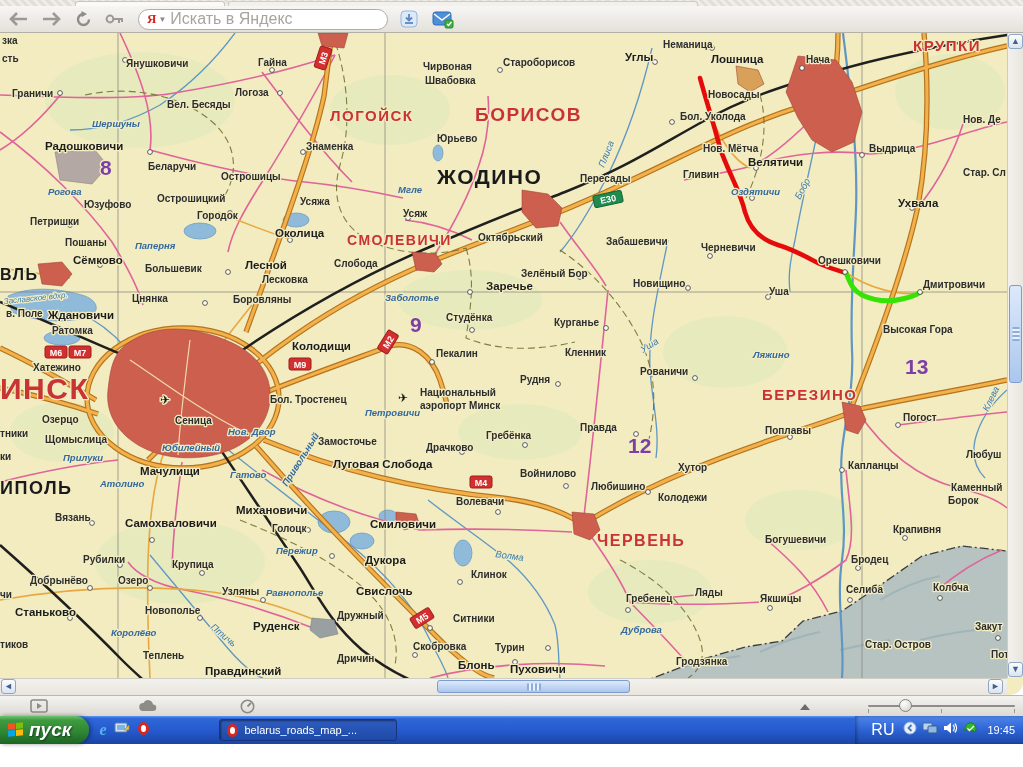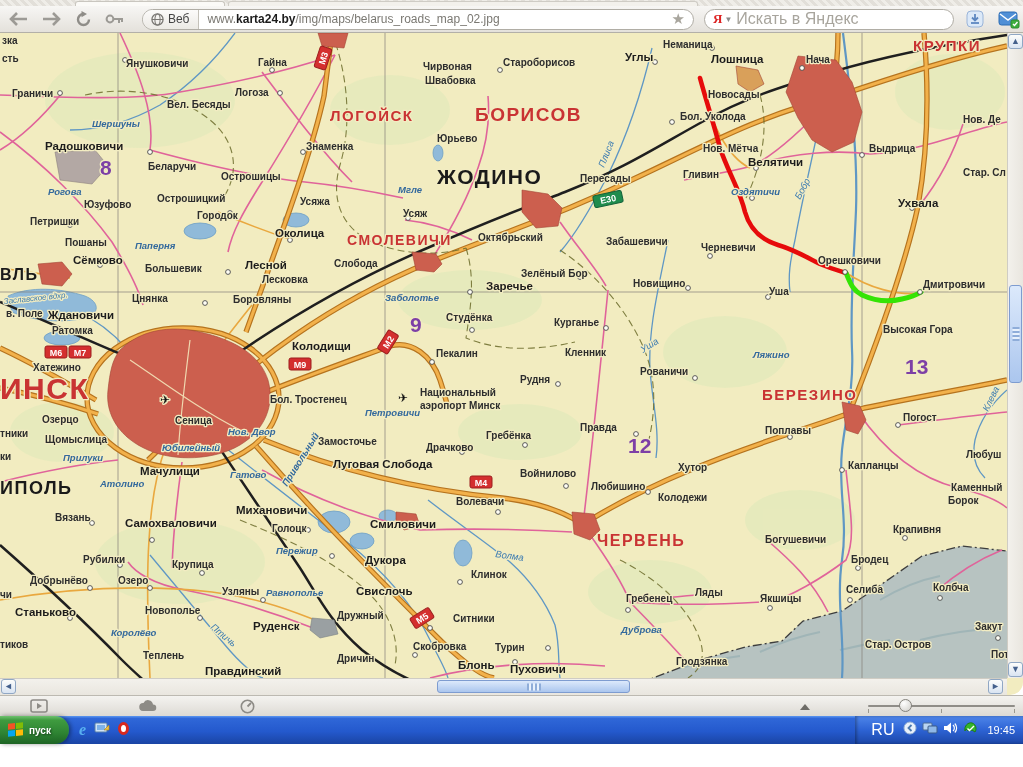--- a/index.html
+++ b/index.html
@@ -44,21 +44,21 @@
   .statusbar { position:relative; height:21px; background:linear-gradient(#f4f3f0,#ddDAd4); border-top:1px solid #bcb9b1; }
   .sic { position:absolute; top:3px; }
   .zoom-tri { position:absolute; left:800px; top:8px; width:0; height:0; border-left:5px solid transparent; border-right:5px solid transparent; border-bottom:6px solid #6e6c67; cursor:pointer; }
   .ztrack { position:absolute; left:868px; top:9px; width:147px; height:2px; background:#8f8d88; border-radius:1px; cursor:pointer; }
   .ztick { position:absolute; top:13px; width:1px; height:4px; background:#9a988f; }
   .zhandle { position:absolute; left:899px; top:3px; width:13px; height:13px; border-radius:50%; background:radial-gradient(circle at 35% 30%,#ffffff,#cfcdc8); border:1px solid #84827c; cursor:pointer; }
 
   
   .taskbar { position:relative; height:28px; background:linear-gradient(#5c97f0 0%,#2f67d8 9%,#2459cd 55%,#1a44a4 100%); display:flex; align-items:center; }
   .startbtn { display:flex; align-items:center; gap:5px; height:28px; padding:0 18px 0 8px; background:linear-gradient(#6fc26f 0%,#3f9b3f 15%,#2e8433 60%,#1d6424 100%); border-radius:0 14px 14px 0; box-shadow:2px 0 4px rgba(0,0,0,.4); cursor:pointer; }
-  .startbtn span.lbl { color:#fff; font-weight:700; font-size:10px; text-shadow:1px 1px 2px rgba(0,0,0,.5); }
+  .startbtn span.lbl { color:#fff; font-weight:700; font-style:italic; font-size:19px; text-shadow:1px 1px 2px rgba(0,0,0,.5); }
   .winflag { display:inline-block; width:16px; height:14px; position:relative; transform:skewY(-6deg); }
   .winflag i { position:absolute; width:7px; height:6px; }
   .quick { display:flex; align-items:center; gap:8px; padding:0 10px; }
   .taskbtn { display:flex; align-items:center; gap:6px; width:178px; height:22px; margin-left:60px; padding:0 7px; background:linear-gradient(#2e5dc0,#1e4aa8); border:1px solid #16357e; border-radius:3px; box-shadow:inset 1px 1px 2px rgba(0,0,0,.45); cursor:pointer; }
   .taskbtn .ttl { color:#fff; font-size:11px; white-space:nowrap; overflow:hidden; }
   .o-ic { display:inline-block; width:11px; height:13px; border:3px solid #d8281e; border-radius:50%; background:#fff; }
   .tray { position:absolute; right:0; top:0; height:28px; display:flex; align-items:center; gap:5px; padding:0 8px 0 12px; background:linear-gradient(#4e86ea 0%,#2d63d4 50%,#1c47a8 100%); box-shadow:inset 2px 0 3px rgba(0,0,0,.3); }
   .lang { color:#fff; font-size:16px; padding:1px 4px; }
   .clock { color:#fff; font-size:11px; margin-left:4px; }
   .ie-e { font-family:"Liberation Serif",serif; font-style:italic; font-weight:700; color:#58b0f0; font-size:16px; line-height:14px; cursor:pointer; }
@@ -91,32 +91,20 @@
           <polygon points="6.5,0 12,3 6.5,6.2" fill="#8f8d88"></polygon>
         </svg>
     </span>
     <span class="navbtn">
       <svg width="20" height="12" viewBox="0 0 20 12">
           <circle cx="5" cy="6" r="3.4" stroke="#9c9a95" stroke-width="2" fill="none"></circle>
           <path d="M8.5 6 H18 M14 6 V10 M17 6 V9" stroke="#9c9a95" stroke-width="2" fill="none"></path>
         </svg>
     </span>
 
-    <div class="addressbar">
-      <span class="web-btn">
-        <svg width="13" height="13" viewBox="0 0 14 14">
-            <circle cx="7" cy="7" r="6" stroke="#7a7874" stroke-width="1.4" fill="none"></circle>
-            <ellipse cx="7" cy="7" rx="2.8" ry="6" stroke="#7a7874" stroke-width="1.1" fill="none"></ellipse>
-            <path d="M1 7 H13" stroke="#7a7874" stroke-width="1.1"></path>
-          </svg>
-        <span>Веб</span>
-      </span>
-      <span class="url"><span>www.</span><b>karta24.by</b><span>/img/maps/belarus_roads_map_02.jpg</span></span>
-      <span class="star">★</span>
-    </div>
 
     <div class="searchbar">
       <span class="ya">Я</span>
       <span class="caret">▼</span>
       <input type="text" placeholder="Искать в Яндекс" style="">
     </div>
 
     <span class="tool-ic">
       <svg width="20" height="20" viewBox="0 0 20 20">
           <rect x="2" y="2" width="16" height="16" rx="4" fill="#dce9f8" stroke="#9ab4d8"></rect>
@@ -633,20 +621,24 @@
       <span class="ie-e">e</span>
       <span>
         <svg width="16" height="14" viewBox="0 0 16 14">
             <rect x="1" y="2" width="12" height="9" rx="1" fill="#cfe3f7" stroke="#5a80a8"></rect>
             <rect x="3" y="4" width="8" height="5" fill="#7fb2e8"></rect>
             <path d="M10 9 L15 4 L15 9 Z" fill="#f0c040" stroke="#a88420" stroke-width="0.6"></path>
           </svg>
       </span>
       <span><span class="o-ic"></span></span>
     </div>
+    <div class="taskbtn">
+      <span class="o-ic"></span>
+      <span class="ttl">belarus_roads_map_...</span>
+    </div>
     <div class="tray">
       <span class="lang">RU</span>
       <span>
         <svg width="14" height="14" viewBox="0 0 14 14">
             <circle cx="7" cy="7" r="6" fill="#e8f1fb" stroke="#9ab4d4"></circle>
             <path d="M8.5 4 L5.5 7 L8.5 10" stroke="#4a78b0" stroke-width="1.8" fill="none"></path>
           </svg>
       </span>
       <span>
         <svg width="16" height="14" viewBox="0 0 16 14">

